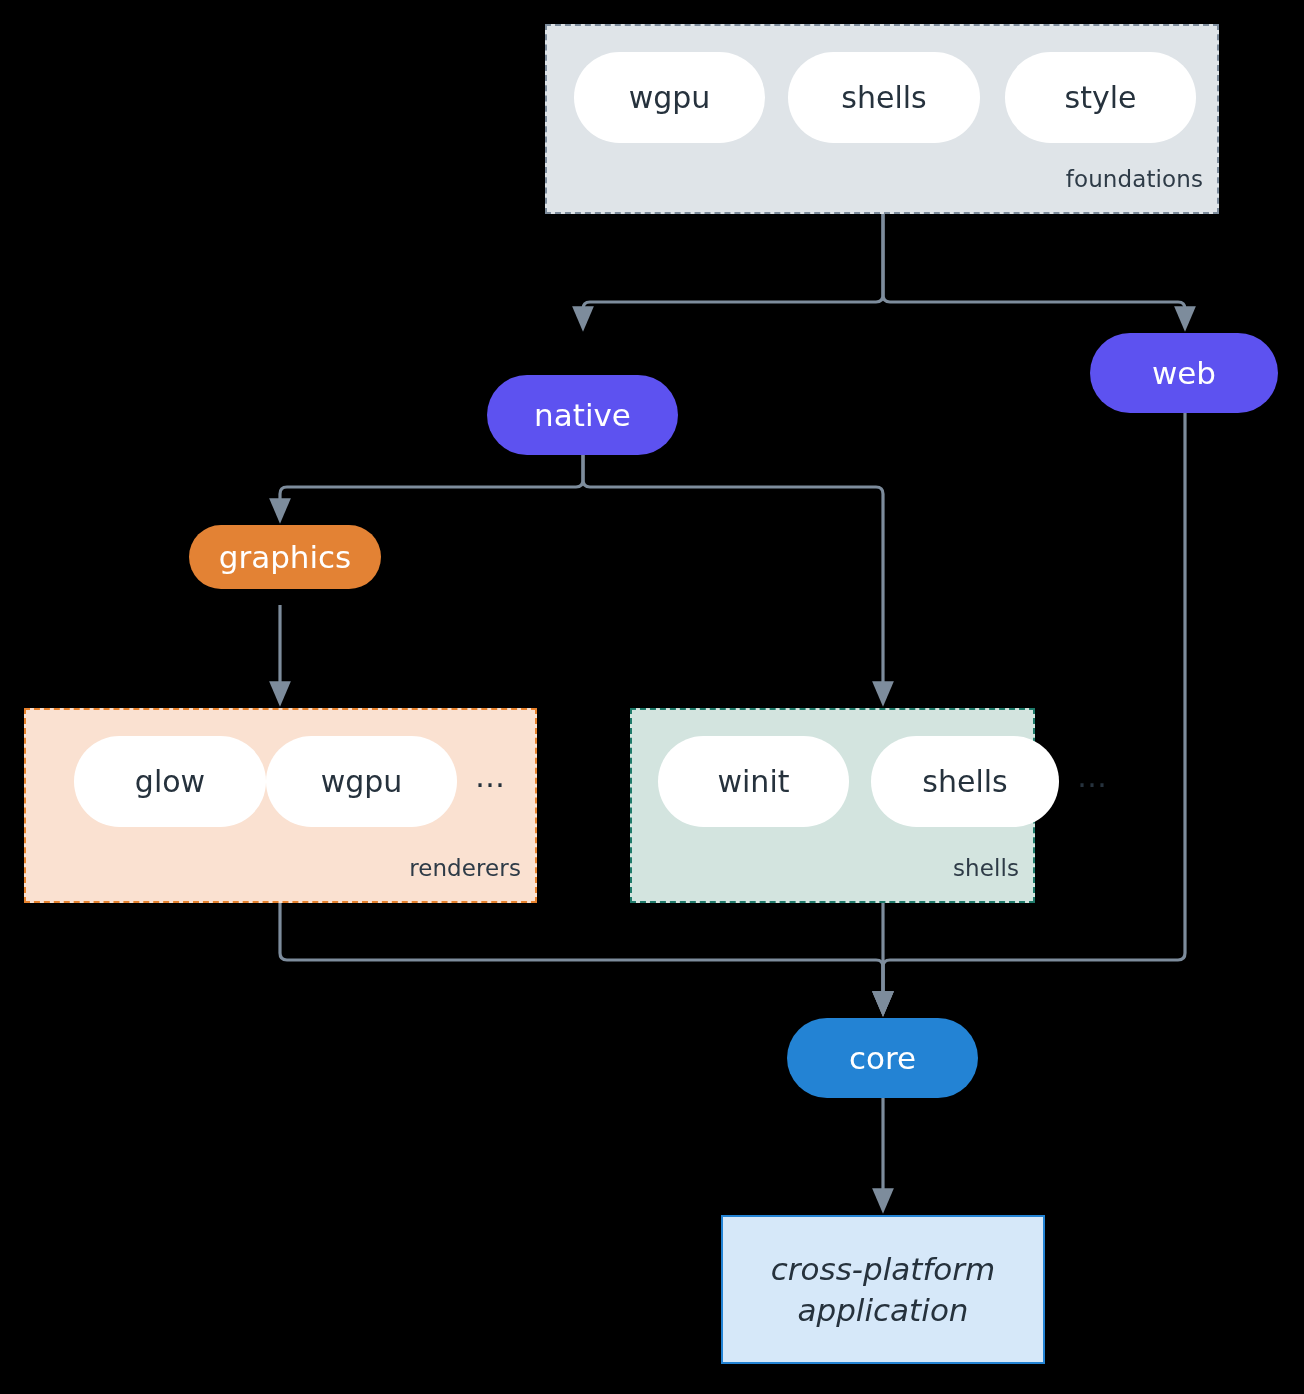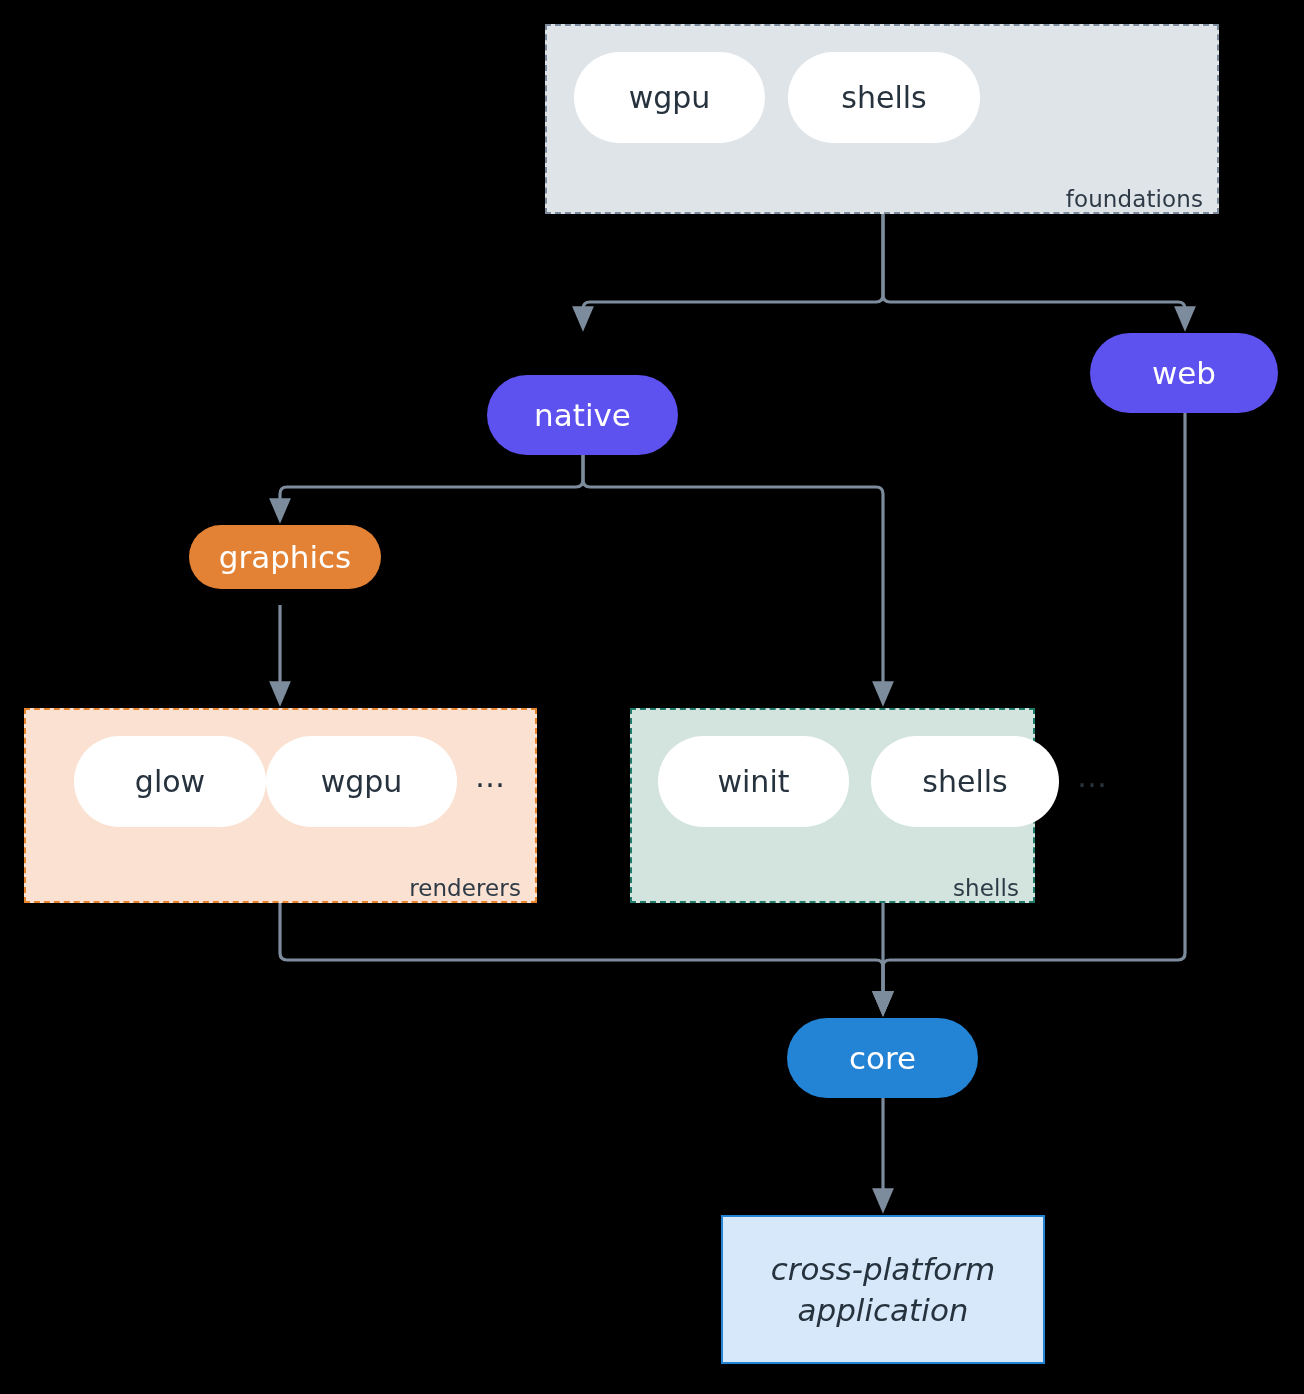--- a/index.html
+++ b/index.html
@@ -36,21 +36,21 @@
   
   .cluster {
     position: absolute;
     box-sizing: border-box;
     border-style: dashed;
     border-width: 2px;
   }
   .cluster-label {
     position: absolute;
     right: 14px;
-    bottom: 0;
+    bottom: 20px;
     font-size: 23px;
     color: #2e3b47;
     white-space: nowrap;
     letter-spacing: 0.1px;
   }
   .cluster-items {
     position: absolute;
     display: flex;
     align-items: center;
   }
@@ -184,20 +184,21 @@
       <path d="M1185,413 L1185,953 Q1185,960 1178,960 L890,960 Q883,960 883,967 L883,1011" marker-end="url(#arrowhead)"></path>
 
       <path d="M883,1098 L883,1208" marker-end="url(#arrowhead)"></path>
     </g>
   </svg>
 
   <div id="cluster-foundations" class="cluster">
     <div class="cluster-items" style="left:27px; top:26px;">
       <div class="chip" style="width:191px;">wgpu</div>
       <div class="chip" style="width:192px; margin-left:23px;">shells</div>
+      <div class="chip" style="width:191px; margin-left:25px;">style</div>
     </div>
     <div class="cluster-label">foundations</div>
   </div>
 
   <div id="cluster-renderers" class="cluster">
     <div class="cluster-items" style="left:26px; top:26px;">
       <div class="chip" style="width:192px; margin-left:22px;">glow</div>
       <div class="chip" style="width:191px;">wgpu</div>
       <div class="ellipsis" style="margin-left:14px;">…</div>
     </div>

